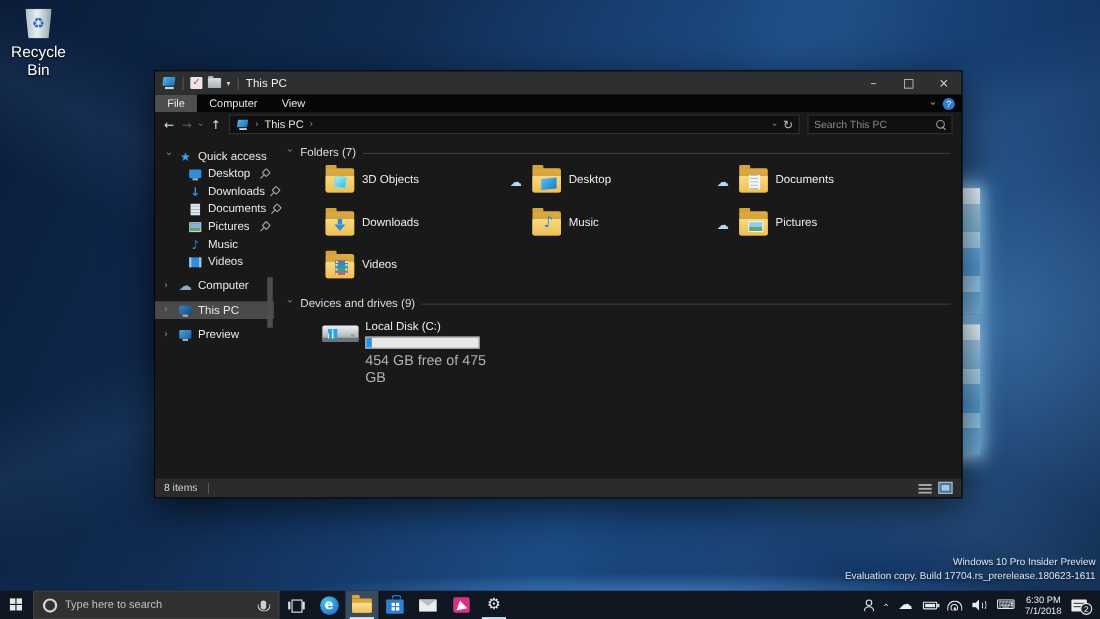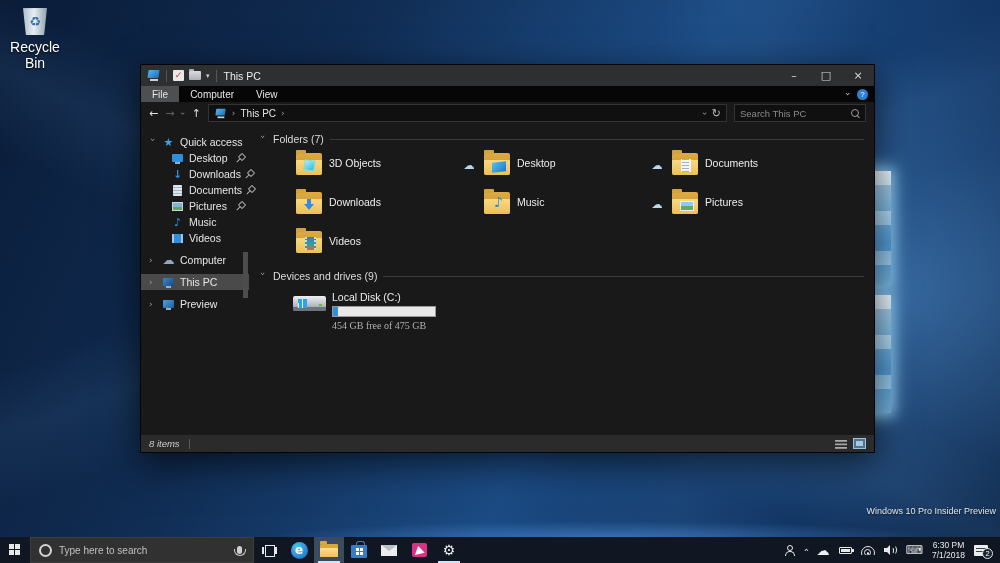--- a/index.html
+++ b/index.html
@@ -143,23 +143,23 @@
     background:conic-gradient(#28a5e2 0 360deg); 
     -webkit-mask:linear-gradient(#000,#000); 
     background:#28a5e2;
     box-shadow:inset 0 0 0 0 #fff; }
   .drive-ico .dflag::after { content:''; position:absolute; left:4px; top:0; width:1px; height:9px; background:#e9edf0; box-shadow:0 4px 0 0 #e9edf0, -4px 4px 0 0 #e9edf0; }
   .drive-ico .dled { position:absolute; right:4px; top:12px; width:3px; height:2px; background:#7cb342; }
   .drive-info { padding-top:2px; }
   .dname { font-size:10.5px; color:#ececec; }
   .dbar { width:104px; height:11px; margin-top:3px; border:1px solid #9a9a9a; background:#e9e9e9; }
   .dfill { height:100%; background:#2f8fdd; }
-  .dfree { margin-top:3px; font-size:10px; color:#b0b0b0;font-family:Liberation Serif, serif; }
-
-  .statusbar { height:17px; background:#2b2b2b; display:flex; align-items:center; padding:0 8px; font-size:9.5px; color:#cfcfcf; flex:0 0 auto;font-style:italic; }
+  .dfree { margin-top:3px; font-size:13px; color:#b0b0b0; }
+
+  .statusbar { height:17px; background:#2b2b2b; display:flex; align-items:center; padding:0 8px; font-size:9.5px; color:#cfcfcf; flex:0 0 auto; }
   .statusbar .ssep { width:1px; height:10px; background:#5a5a5a; margin-left:9px; }
   .sb-right { margin-left:auto; display:flex; gap:6px; align-items:center; }
   .sv-details { width:12px; height:10px; background:linear-gradient(#a8a8a8 1.5px,transparent 1.5px); background-size:100% 3.5px; background-position:0 1px; }
   .sv-thumbs { width:13px; height:11px; background:#54738c; border:1px solid #9cc3e2; }
   .sv-thumbs::after { content:''; display:block; margin:2px; height:5px; background:#a6c9e4; }
 
   
   .taskbar { position:absolute; left:0; bottom:0; width:1000px; height:26px; background:#111722; display:flex; align-items:stretch; z-index:20; }
   .start { width:30px; display:flex; align-items:center; justify-content:center; }
   .winflag { width:12px; height:12px; display:grid; grid-template-columns:5px 5px; grid-template-rows:5px 5px; gap:1.4px; }
@@ -226,20 +226,21 @@
 
   <div class="recycle">
     <div class="bin">
         <span class="glyph">♻</span>
       </div>
     <div class="rlabel">Recycle Bin</div>
   </div>
 
   <div class="watermark">
     <div>Windows 10 Pro Insider Preview</div>
+    <div>Evaluation copy. Build 17704.rs_prerelease.180623-1611</div>
   </div>
 
   <div class="window">
 
     <div class="titlebar">
       <span class="mini-pc"></span>
       <span class="vsep" style="margin-left:6px;"></span>
       <span class="qat">
         <span class="qat-props glyph">✓</span>
         <span class="qat-folder"></span>

